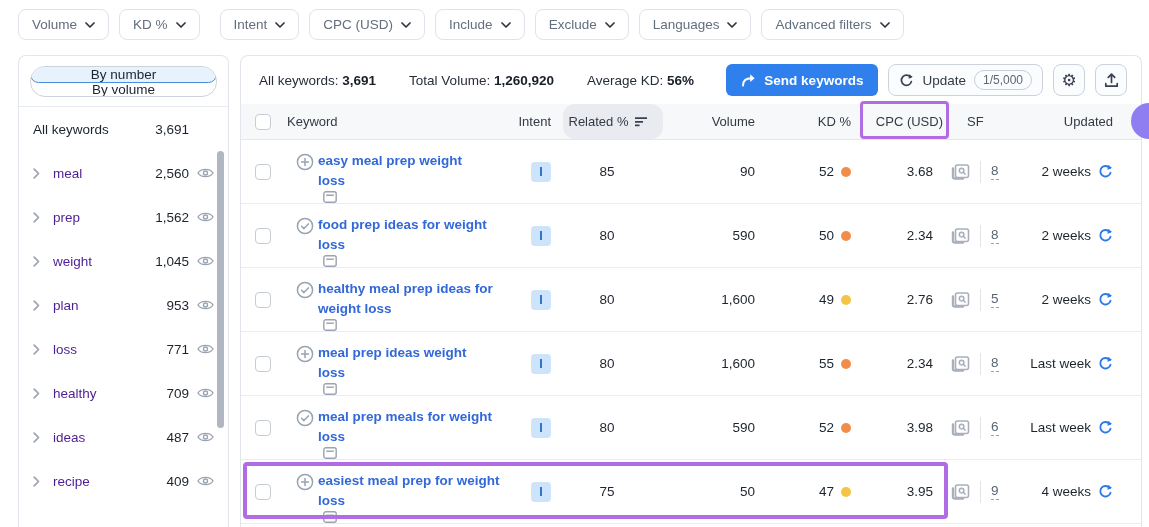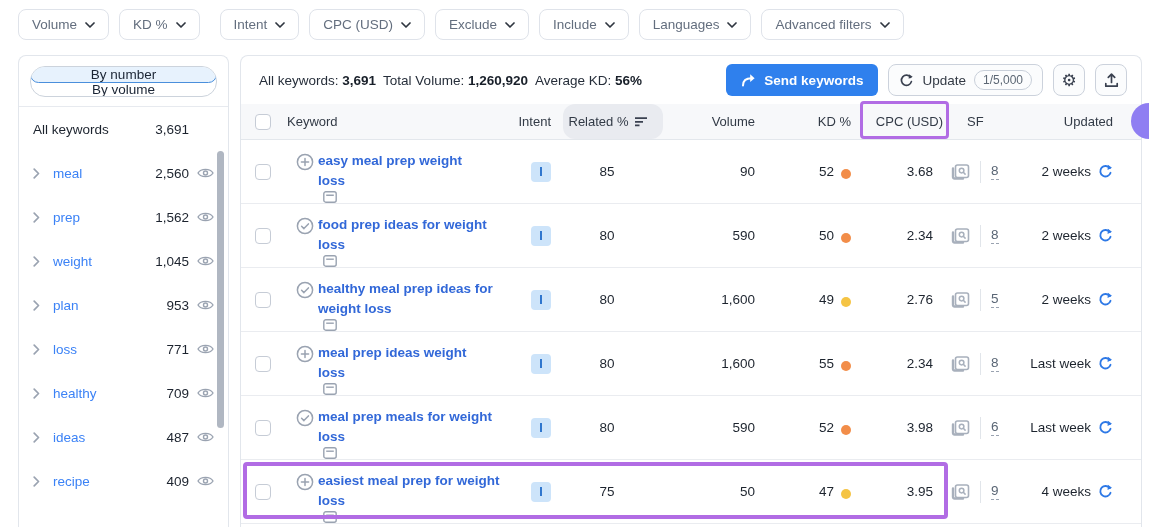--- a/index.html
+++ b/index.html
@@ -26,30 +26,30 @@
   .seg-btn { flex:1; display:flex; align-items:center; justify-content:center;
     font-size:13.5px; color:#1a2434; cursor:pointer; border-radius:15px; }
   .seg-btn.active { background:#e7f2fd; border:1px solid #4a8fdc; margin:-1px; flex:1.05; }
   .sb-divider { border-top:1px solid #e7eaef; }
   .sb-row { display:flex; align-items:center; height:44px; padding:0 14px; font-size:13.5px; }
   .sb-row.allkw { font-size:13.5px; color:#1c232e;text-align:center; }
   .sb-row .grow { flex:1; }
   .sb-count { color:#1c232e; }
   .sb-item { cursor:pointer; }
   .sb-item .chevr { width:7px; height:11px; margin-right:13px; flex:0 0 auto; }
-  .sb-item .lbl { color:#3b82f6; }
+  .sb-item .lbl { color:#4c1d95; }
   .sb-item .sb-count { margin-right:8px; }
   .eye { width:17px; height:12px; flex:0 0 auto; }
   .allkw .sb-count { margin-right:25px; }
   .sb-scroll { position:absolute; right:4px; top:95px; width:7px; height:277px;
     background:#b0b7c2; border-radius:4px; }
 
   
   .toolbar { display:flex; align-items:center; height:48px; padding:0 14px 0 18px; }
-  .stats { display:flex; align-items:center; gap:7px; font-size:13.5px; color:#262e3a; }
+  .stats { display:flex; align-items:center; gap:33px; font-size:13.5px; color:#262e3a; }
   .stat b { font-weight:700; color:#181f29; }
   .controls { margin-left:auto; display:flex; align-items:center; gap:10px; }
   .btn-send { display:flex; align-items:center; gap:8px; height:32px; padding:0 15px;
     background:#2f80ed; border:none; border-radius:6px; color:#fff; font-size:13.5px;
     font-weight:600; cursor:pointer; font-family:inherit; }
   .btn-update { display:flex; align-items:center; gap:8px; height:32px; padding:0 10px;
     background:#fbfcfd; border:1px solid #ccd2dc; border-radius:8px; font-size:13.5px;
     color:#333a45; font-weight:500; cursor:pointer; font-family:inherit; }
   .quota { border:1px solid #c8cfd9; border-radius:999px; padding:2px 8px; font-size:12px;
     color:#5c6774; font-weight:400; }
@@ -70,21 +70,21 @@
   .c-kw { width:220px; flex:0 0 auto; display:flex; align-items:flex-start; }
   .thead .c-kw { align-items:center; }
   .c-intent { width:56px; flex:0 0 auto; justify-content:flex-end; display:flex;
     align-items:center; padding-right:12px; }
   .c-rel { width:100px; flex:0 0 auto; justify-content:center; display:flex;
     align-items:center;border-radius:12px; }
   .thead .c-rel { background:#e9ebf0; padding-right:10px; gap:7px; }
   .trow .c-rel { padding-right:12px; }
   .c-vol { width:100px; flex:0 0 auto; justify-content:flex-end; display:flex;
     align-items:center; padding-right:8px; }
-  .c-kd { width:88px; flex:0 0 auto; display:flex; align-items:flex-end;
+  .c-kd { width:88px; flex:0 0 auto; display:flex; align-items:center;
     justify-content:flex-end; gap:7px; }
   .c-cpc { width:92px; flex:0 0 auto; display:flex; align-items:center;
     justify-content:flex-end; }
   .trow .c-cpc { padding-right:10px; }
   .c-sf { width:80px; flex:0 0 auto; display:flex; align-items:center; padding-left:8px; }
   .c-upd { flex:1; display:flex; align-items:flex-end; justify-content:flex-end;
     padding-right:28px; gap:7px; }
 
   .kicon { width:18px; height:18px; margin:13px 4px 0 9px; flex:0 0 auto; }
   .kw-text { margin-top:11px; color:#3268d8; line-height:20px; cursor:pointer;font-weight:bold; }
@@ -135,27 +135,27 @@
           <path d="M1 1l4 4 4-4" fill="none" stroke="#2f3640" stroke-width="1.7" stroke-linecap="round" stroke-linejoin="round"></path>
         </svg>
     </div>
     <div class="fpill">
       <span>CPC (USD)</span>
       <svg class="chev" viewBox="0 0 10 6">
           <path d="M1 1l4 4 4-4" fill="none" stroke="#2f3640" stroke-width="1.7" stroke-linecap="round" stroke-linejoin="round"></path>
         </svg>
     </div>
     <div class="fpill">
+      <span>Include</span>
+      <svg class="chev" viewBox="0 0 10 6">
+          <path d="M1 1l4 4 4-4" fill="none" stroke="#2f3640" stroke-width="1.7" stroke-linecap="round" stroke-linejoin="round"></path>
+        </svg>
+    </div>
+    <div class="fpill">
       <span>Exclude</span>
-      <svg class="chev" viewBox="0 0 10 6">
-          <path d="M1 1l4 4 4-4" fill="none" stroke="#2f3640" stroke-width="1.7" stroke-linecap="round" stroke-linejoin="round"></path>
-        </svg>
-    </div>
-    <div class="fpill">
-      <span>Include</span>
       <svg class="chev" viewBox="0 0 10 6">
           <path d="M1 1l4 4 4-4" fill="none" stroke="#2f3640" stroke-width="1.7" stroke-linecap="round" stroke-linejoin="round"></path>
         </svg>
     </div>
     <div class="fpill">
       <span>Languages</span>
       <svg class="chev" viewBox="0 0 10 6">
           <path d="M1 1l4 4 4-4" fill="none" stroke="#2f3640" stroke-width="1.7" stroke-linecap="round" stroke-linejoin="round"></path>
         </svg>
     </div>

